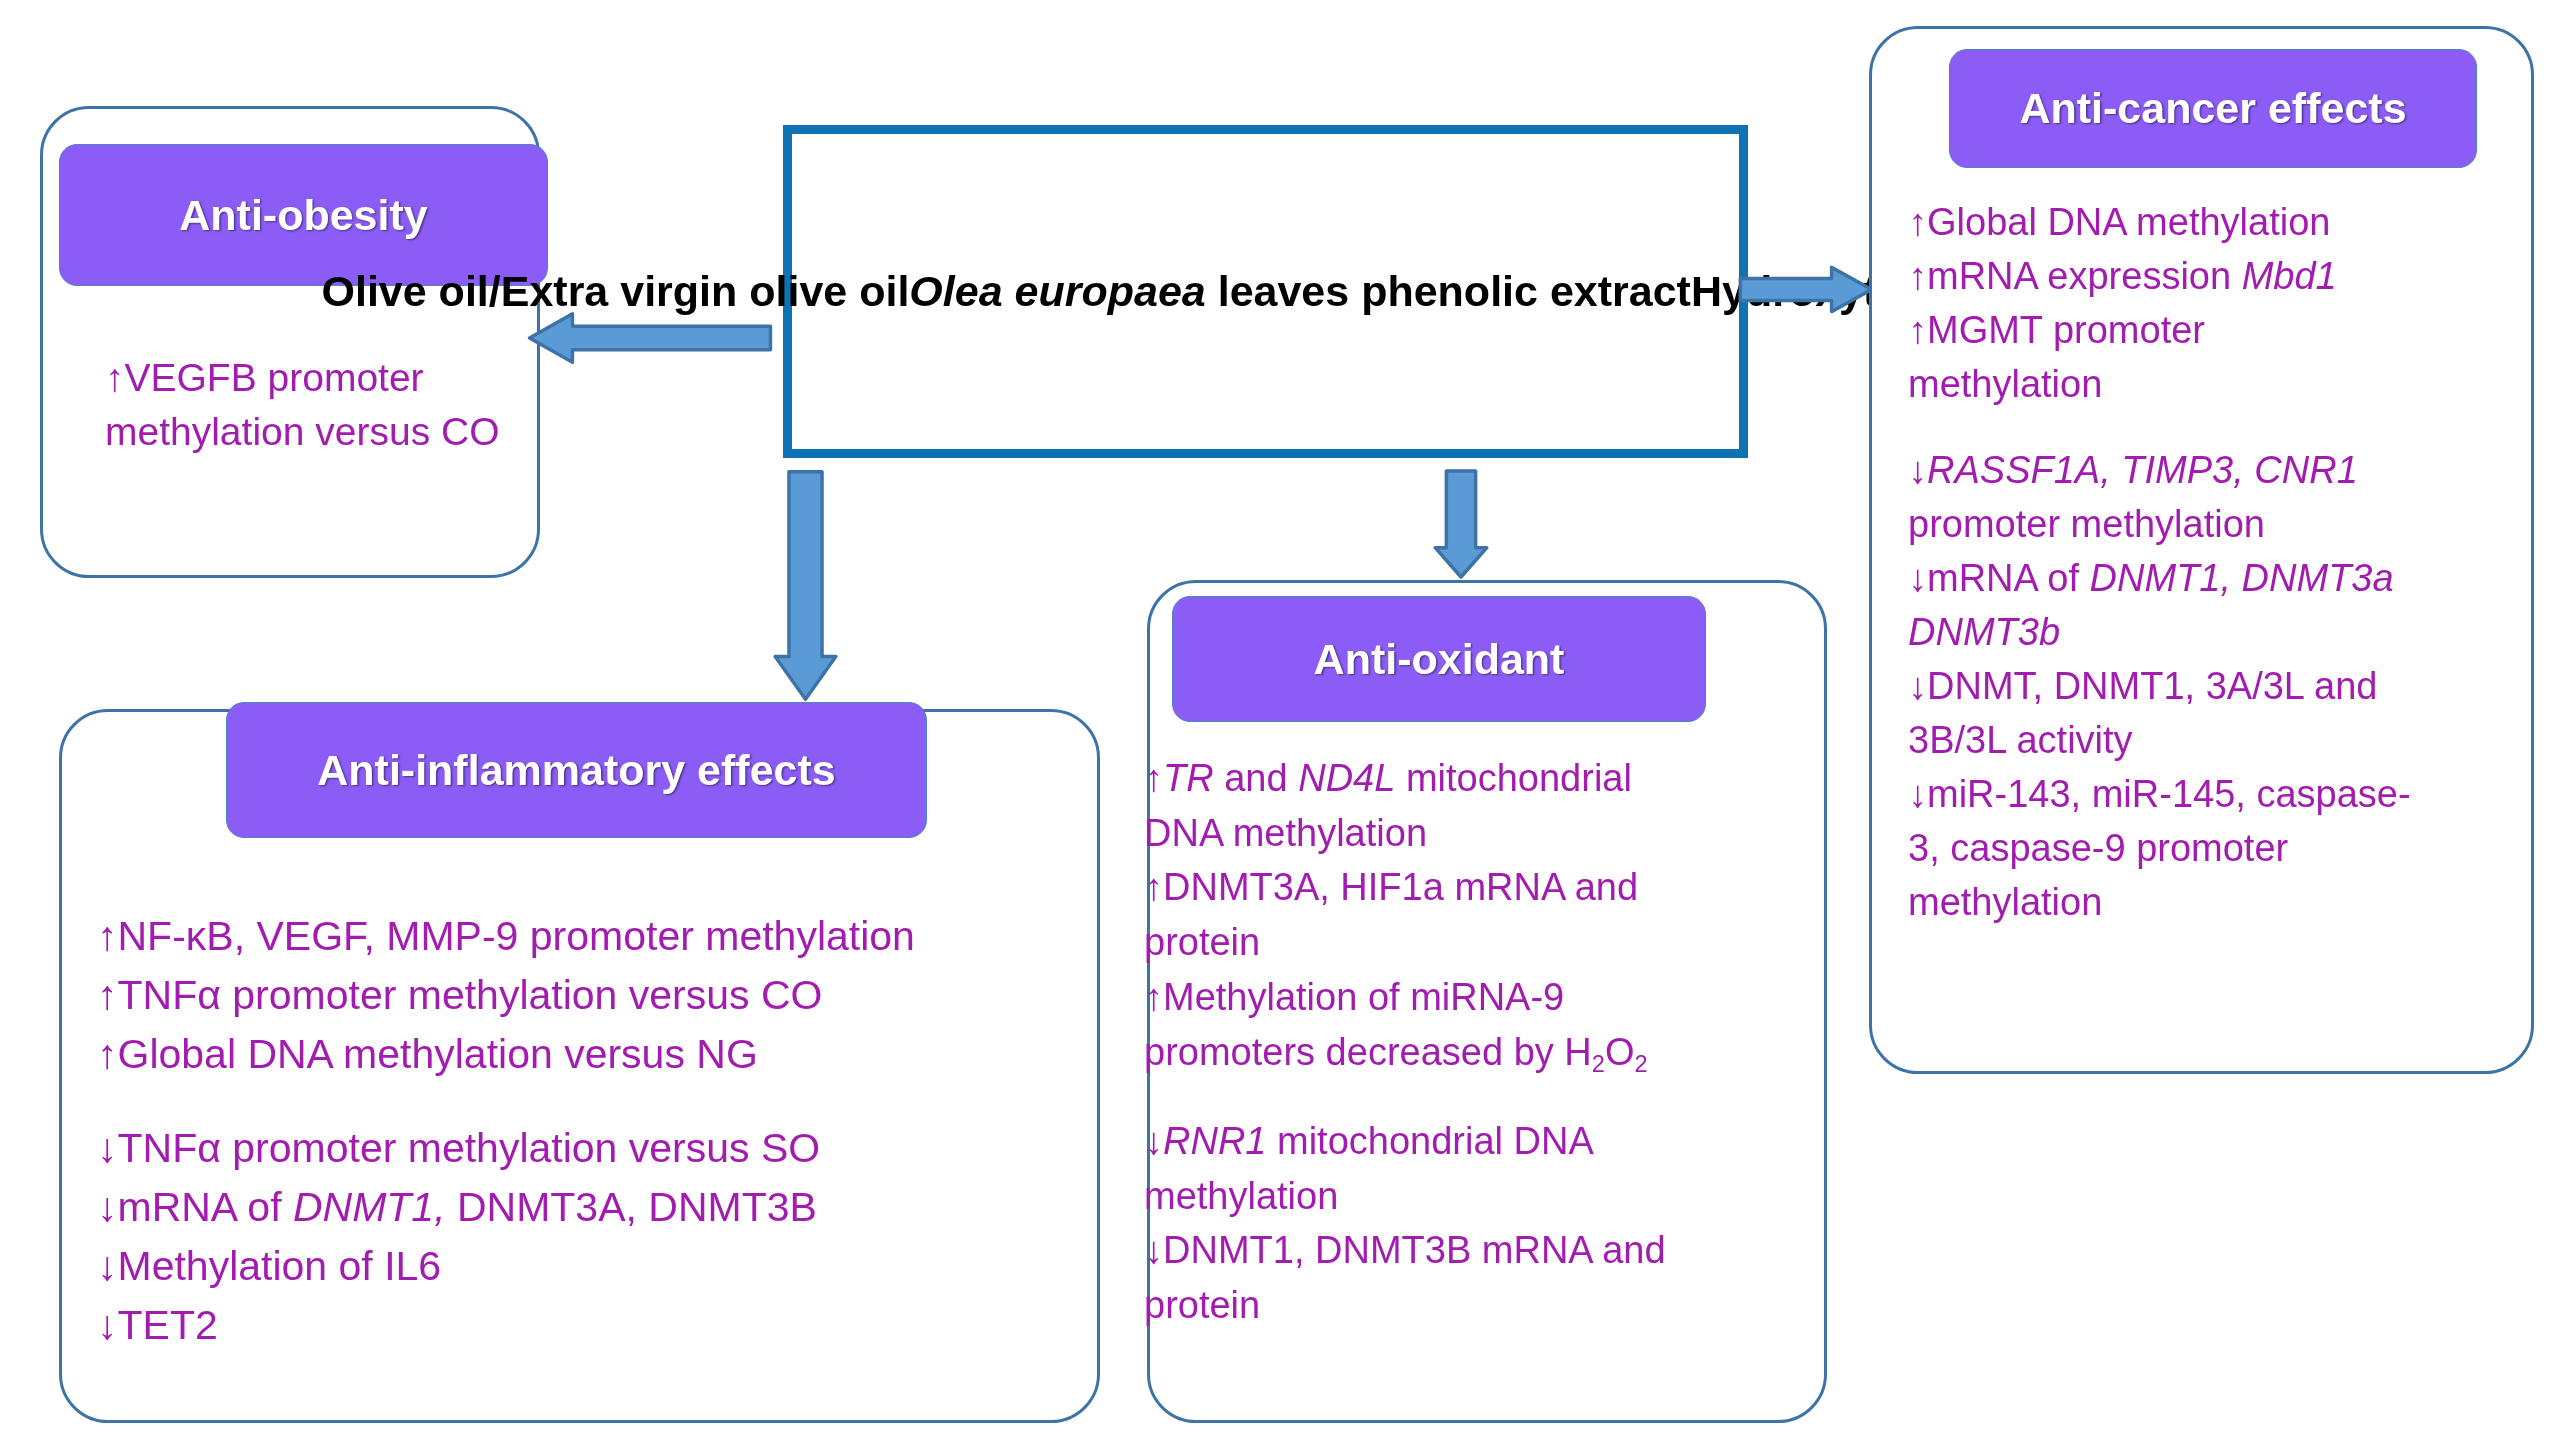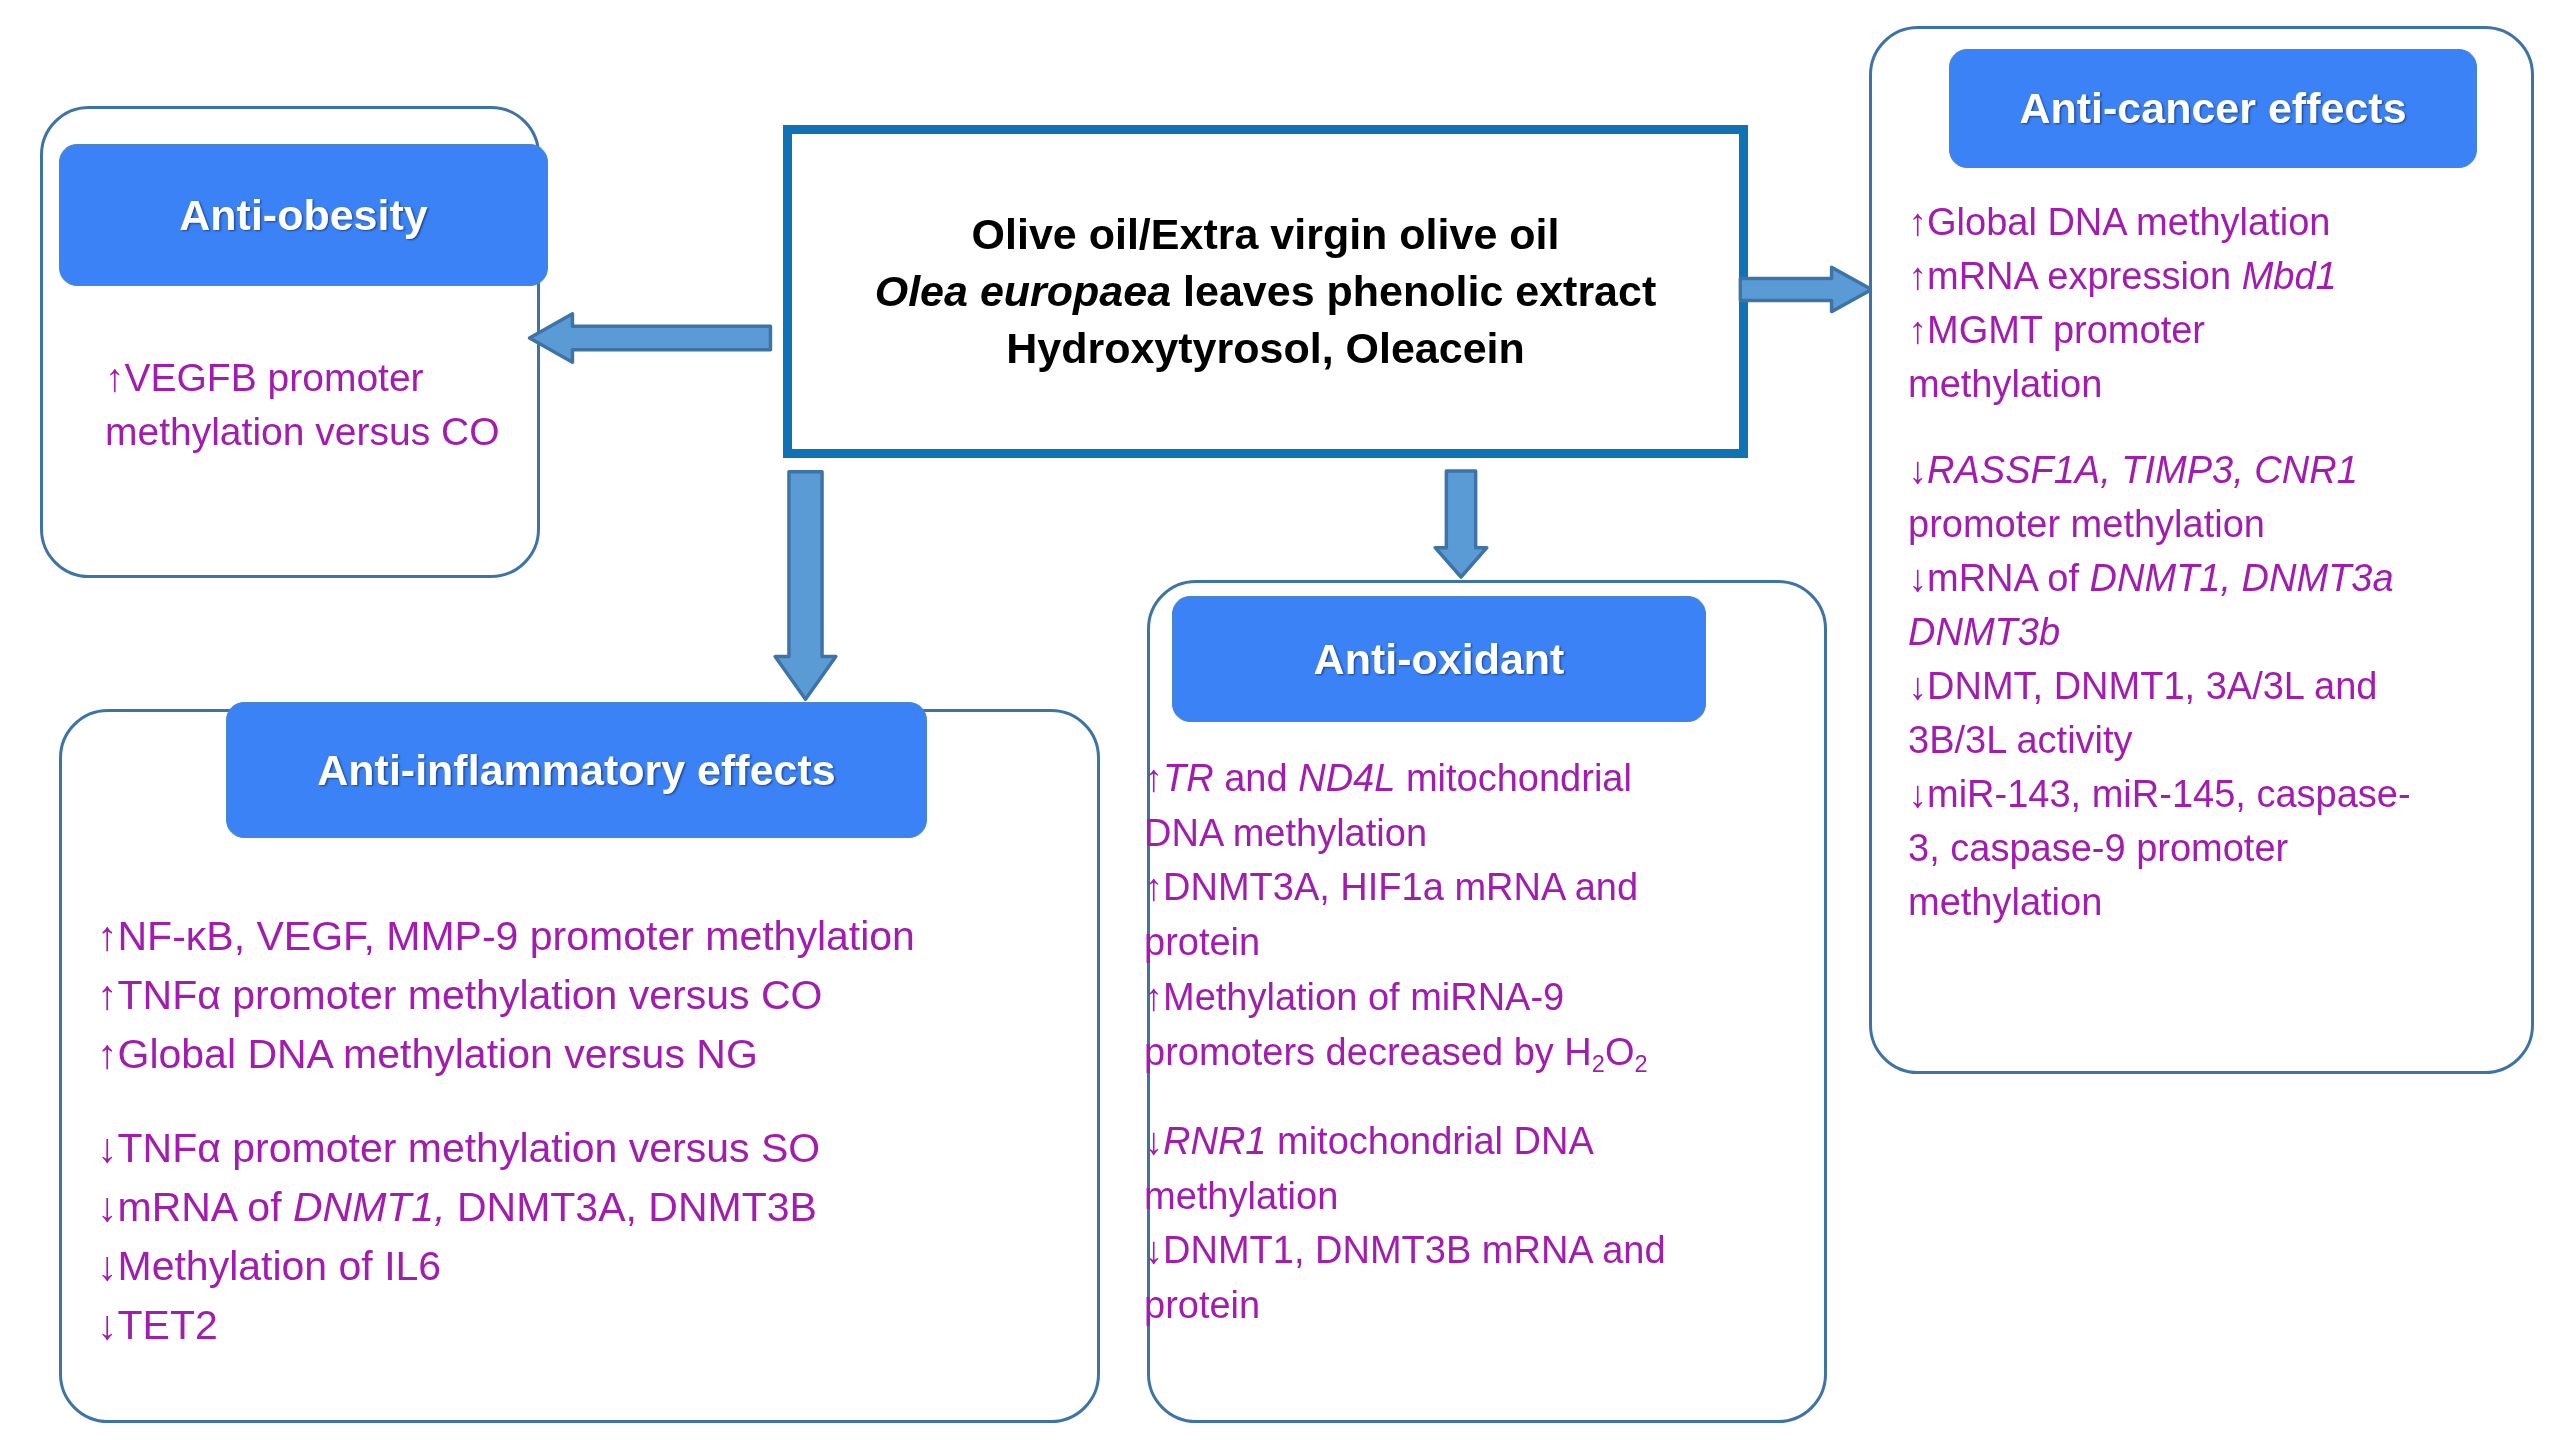--- a/index.html
+++ b/index.html
@@ -3,27 +3,27 @@
 <meta charset="utf-8">
 <style>
   html,body{margin:0;padding:0;background:#ffffff;}
   body{font-family:"Liberation Sans",sans-serif;}
   #canvas{position:relative;width:2576px;height:1440px;background:#fff;overflow:hidden;}
 
   
   .panel{position:absolute;box-sizing:border-box;border:3.5px solid #3e73a8;border-radius:49px;background:#ffffff;}
 
   
-  .pill{position:absolute;box-sizing:border-box;background:#3b82f6;border:1.4px solid #4a87bd;border-radius:18px;
+  .pill{position:absolute;box-sizing:border-box;background:#8b5cf6;border:1.4px solid #4a87bd;border-radius:18px;
         display:flex;align-items:center;justify-content:center;color:#ffffff;font-weight:bold;
         text-shadow:1.4px 1.4px 2.1px rgba(0,0,0,.45);}
 
   
   .center-box{position:absolute;box-sizing:border-box;border:9px solid #0f72b5;background:#fff;
-              display:flex;flex-direction:column;align-items:center;justify-content:center;}
+              display:flex;flex-direction:row;align-items:center;justify-content:center;}
   .center-box .line{font-weight:bold;color:#000;white-space:nowrap;}
   .ital{font-style:italic;}
 
   
   .txt{position:absolute;color:#a21caf;}
   .txt p{margin:0;}
   .gap{height:.85em;}
 
   
   .arrow{position:absolute;}

